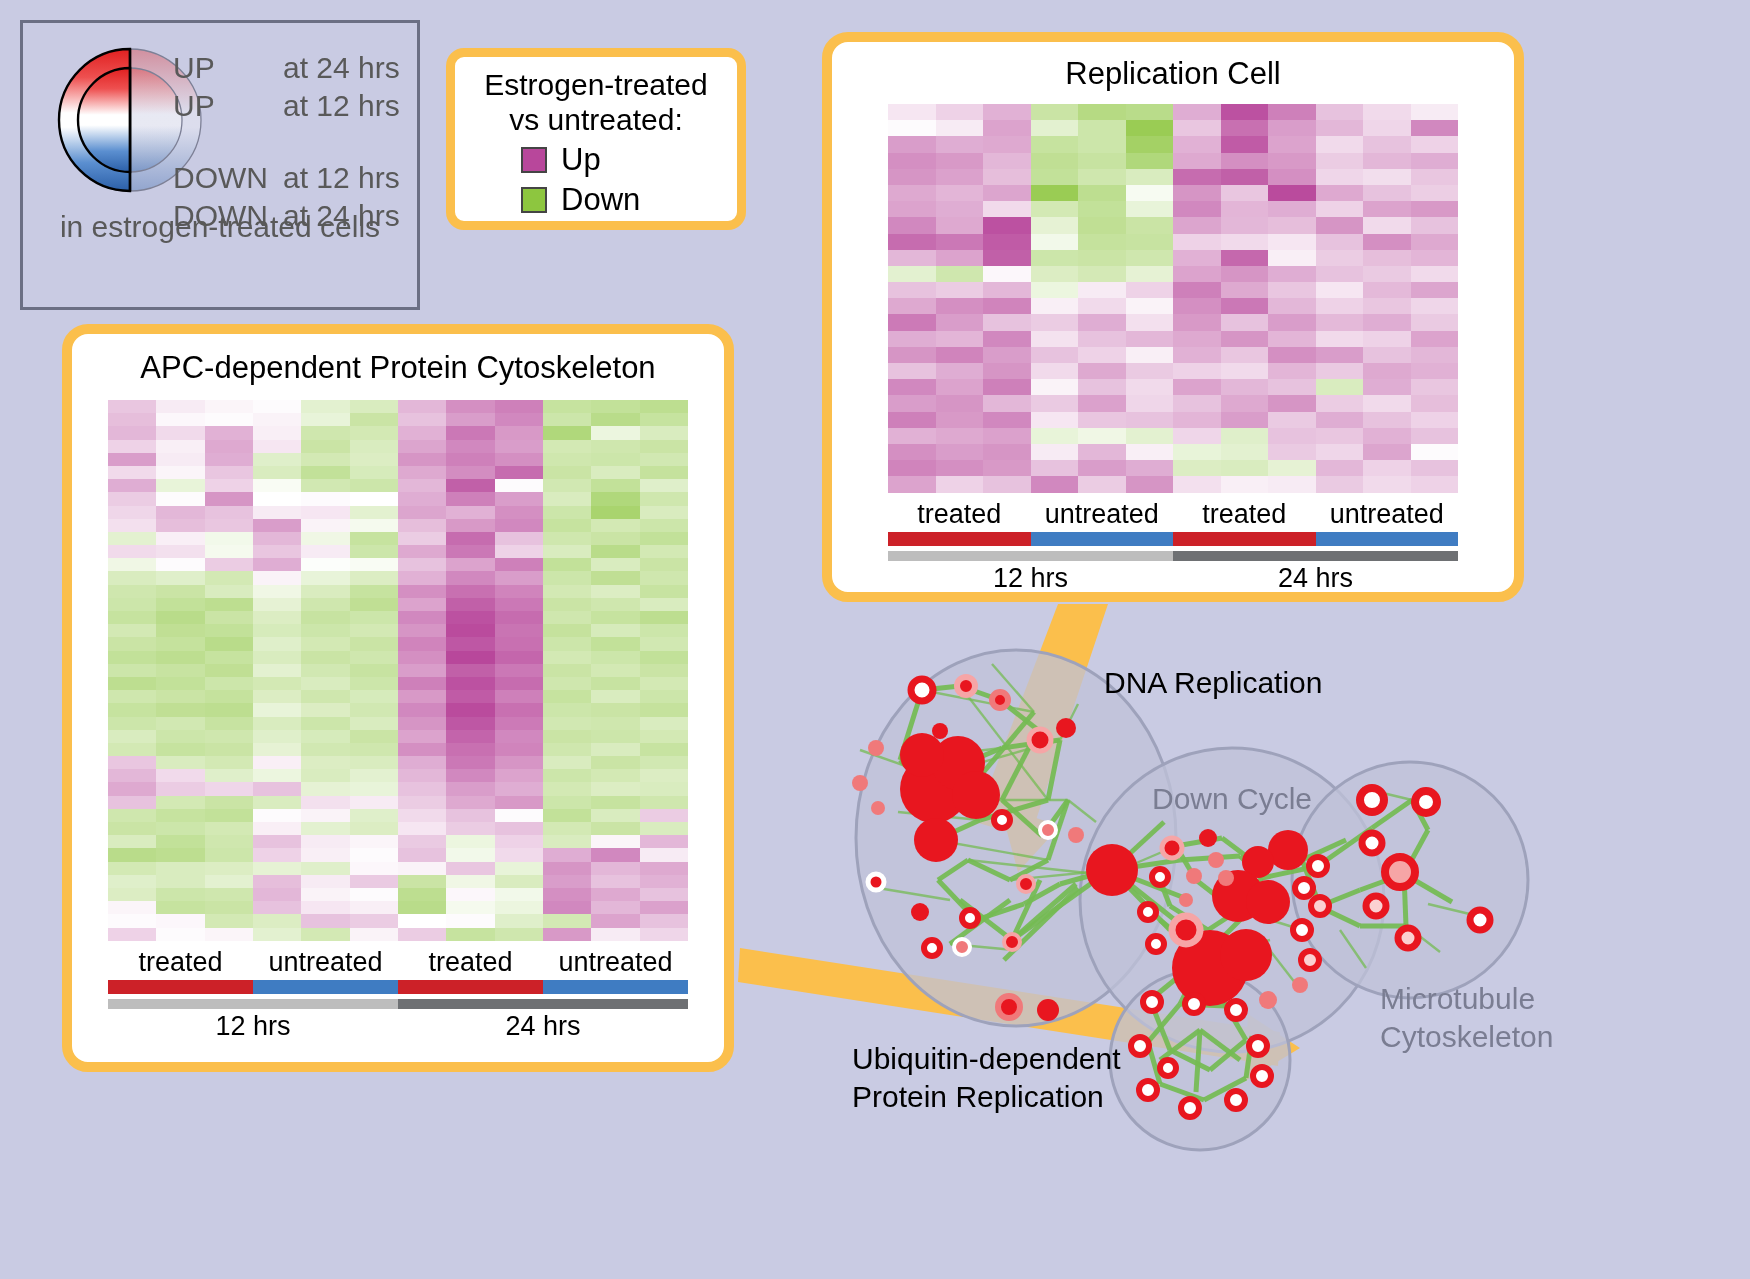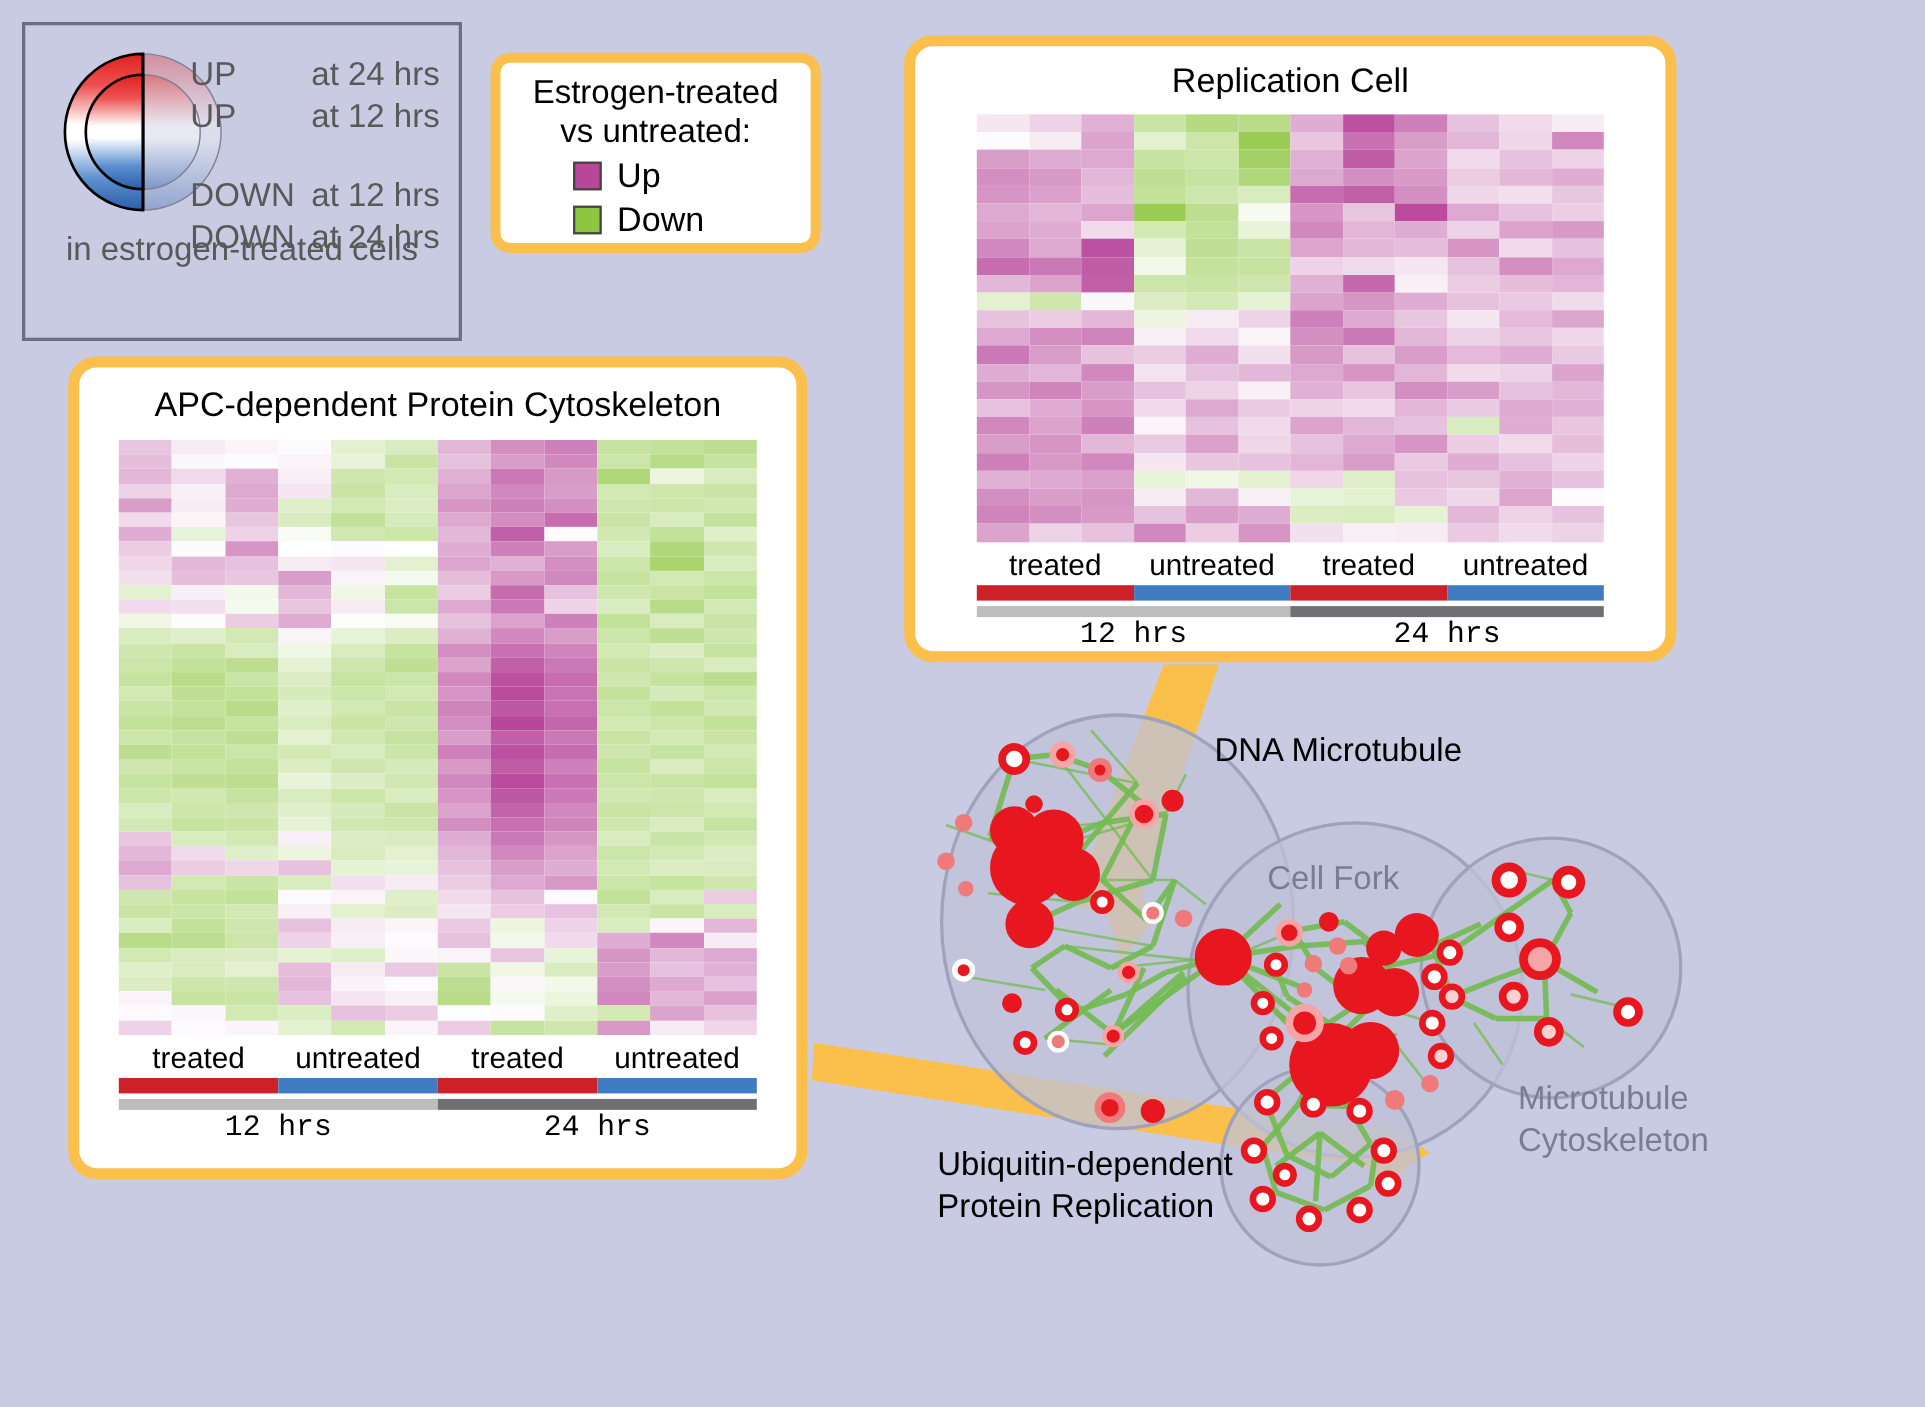--- a/index.html
+++ b/index.html
@@ -41,21 +41,21 @@
   }
   .panel-title{width:100%;text-align:center;font-size:31px;color:#000;}
   .heat{display:flex;flex-direction:column;}
   .heat-row{display:flex;}
   .heat-cell{flex:0 0 auto;}
   
   .cond-labels{display:flex;}
   .cond-labels span{font-size:27px;color:#000;text-align:center;}
   .cond-bar{display:flex;height:14px;}
   .time-bar{display:flex;height:10px;margin-top:5px;}
-  .time-labels{display:flex;font-family:Liberation Mono, monospace;}
+  .time-labels{display:flex;}
   .time-labels span{font-size:27px;color:#000;text-align:center;}
   
   .net-label{position:absolute;font-size:30px;white-space:pre-line;}
   #lab-dna{left:1104px;top:666px;color:#000;}
   #lab-cc{left:1152px;top:782px;color:#7a7d92;}
   #lab-mt{left:1380px;top:980px;color:#7a7d92;line-height:1.25;}
   #lab-ub{left:852px;top:1040px;color:#000;line-height:1.25;}
 </style>
 </head>
 <body>
@@ -1291,18 +1291,18 @@
       <circle cx="1258" cy="1046" r="9" fill="#fff" stroke="#e8161f" stroke-width="6"></circle>
       <circle cx="1148" cy="1090" r="9" fill="#fff" stroke="#e8161f" stroke-width="6"></circle>
       <circle cx="1190" cy="1108" r="9" fill="#fff" stroke="#e8161f" stroke-width="6"></circle>
       <circle cx="1236" cy="1100" r="9" fill="#fff" stroke="#e8161f" stroke-width="6"></circle>
       <circle cx="1262" cy="1076" r="9" fill="#fff" stroke="#e8161f" stroke-width="6"></circle>
       <circle cx="1168" cy="1068" r="8" fill="#fff" stroke="#e8161f" stroke-width="6"></circle>
     </g>
   </g>
 </svg>
 
-<div class="net-label" id="lab-dna">DNA Microtubule</div>
-<div class="net-label" id="lab-cc">Cell Fork</div>
+<div class="net-label" id="lab-dna">DNA Replication</div>
+<div class="net-label" id="lab-cc">Down Cycle</div>
 <div class="net-label" id="lab-mt">Microtubule
 Cytoskeleton</div>
 <div class="net-label" id="lab-ub">Ubiquitin-dependent
 Protein Replication</div>
 
 </body></html>

